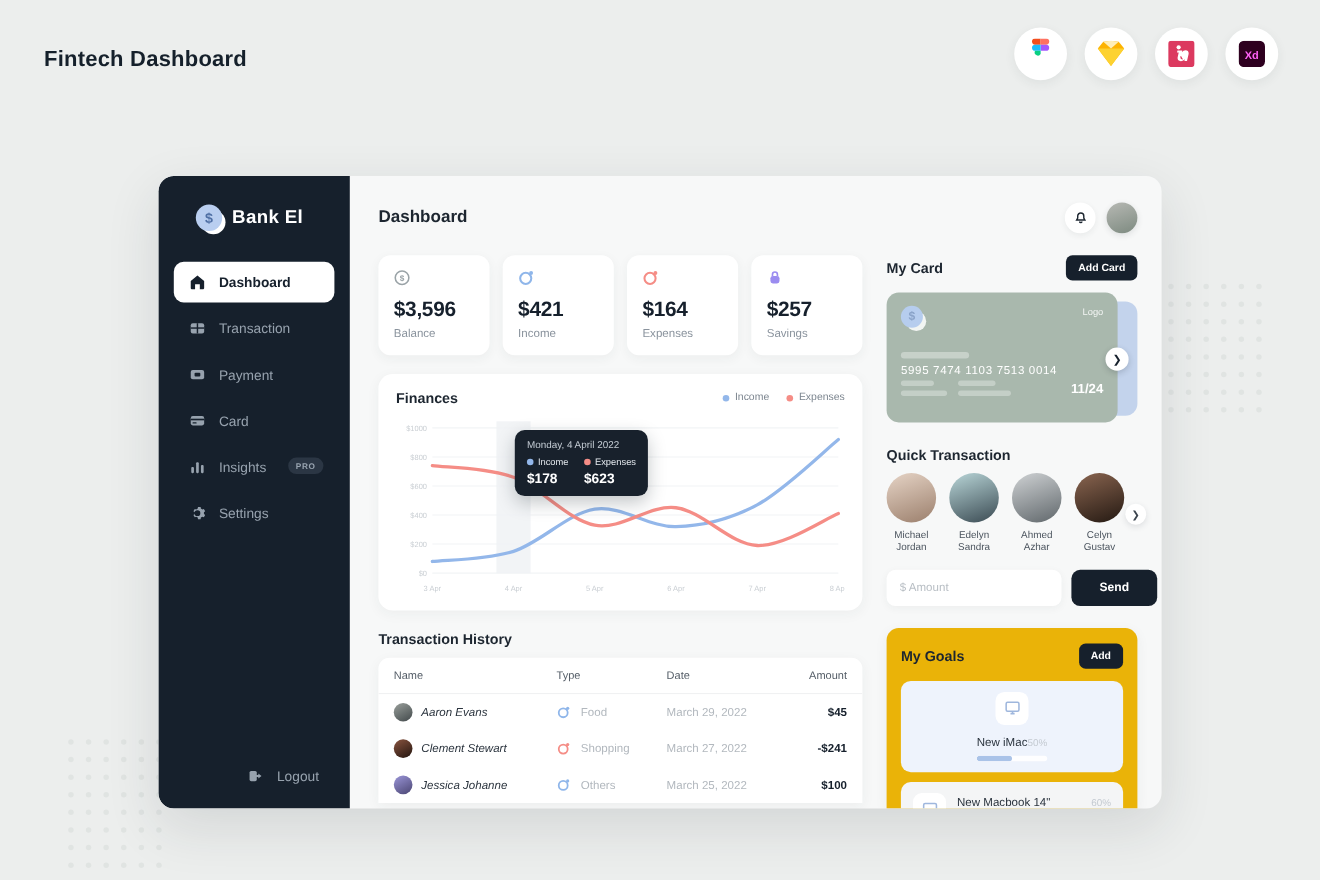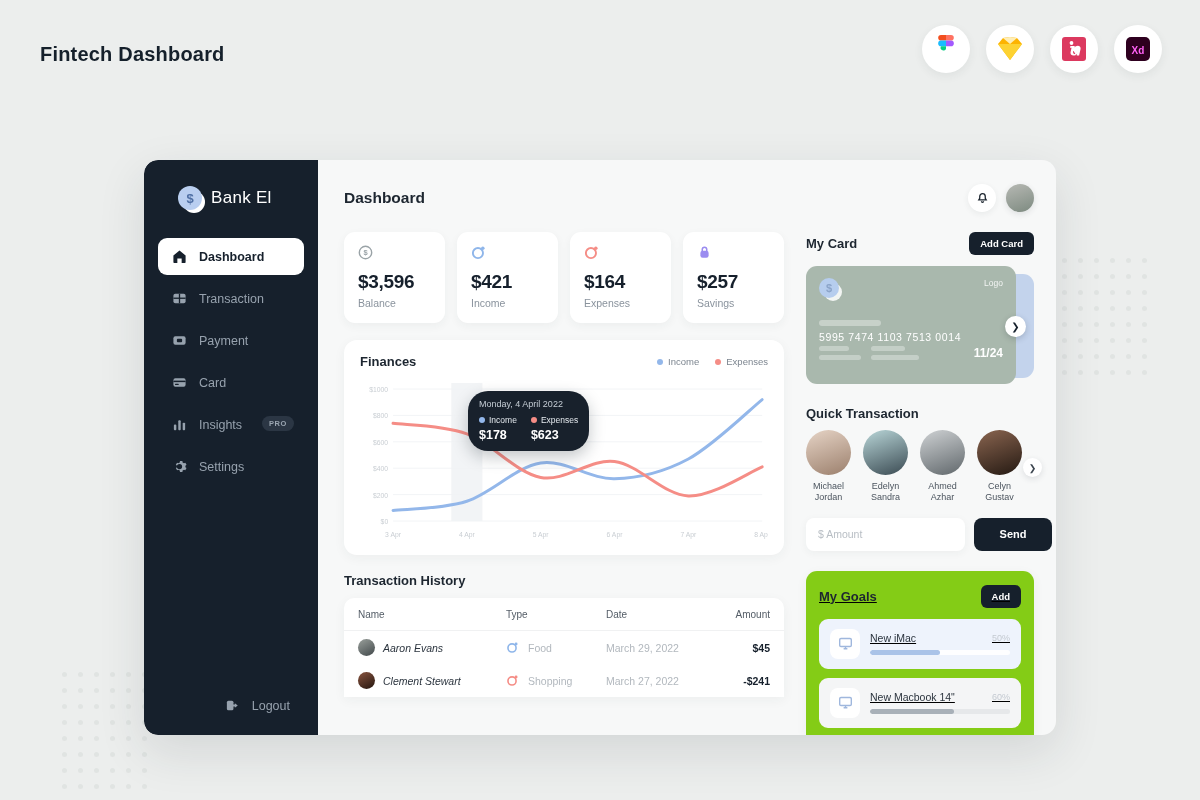--- a/index.html
+++ b/index.html
@@ -46,21 +46,21 @@
     display: flex; flex-direction: column; padding: 26px 0 22px;
     position: relative;
   }
   .brand { display: flex; align-items: center; gap: 9px; padding: 0 0 0 34px; margin-bottom: 28px; }
   .brand-mark {
     width: 24px; height: 24px; border-radius: 50%;
     background: #b9cef0; color: #4f6fa4; font-size: 13px; font-weight: 700;
     display: flex; align-items: center; justify-content: center;
     box-shadow: 4px 4px 0 -1px #ffffff;
   }
-  .brand-name { color: #fff; font-size: 17px; font-weight: 400; letter-spacing: .3px; text-align: right; }
+  .brand-name { color: #fff; font-size: 17px; font-weight: 700; letter-spacing: .3px; text-align: right; }
 
   .nav { padding: 0 14px; display: flex; flex-direction: column; gap: 5px; }
   .nav-item {
     display: flex; align-items: center; gap: 12px;
     height: 37px; padding: 0 14px; border-radius: 9px;
     color: #97a2ae; font-size: 12.5px; font-weight: 500;
     position: relative;
   }
   .nav-item.active { background: #fff; color: #16202c; font-weight: 700; }
   .nav-ico { width: 15px; height: 15px; display: flex; align-items: center; justify-content: center; }
@@ -115,21 +115,21 @@
   }
   .chart-head { display: flex; align-items: center; justify-content: space-between; margin-bottom: 6px; }
   .chart-title { font-size: 13px; font-weight: 700; color: #1d2630; }
   .legend { display: flex; gap: 16px; }
   .legend-item { display: flex; align-items: center; gap: 5px; font-size: 9.5px; color: #7c858f; }
   .dot { width: 6px; height: 6px; border-radius: 50%; }
   .chart-wrap { position: relative; height: 172px; }
   .chart-wrap svg { width: 100%; height: 100%; display: block; }
   .tooltip {
     position: absolute; left: 108px; top: 16px;
-    background: #18212c; border-radius: 20px; padding: 8px 11px 9px; color: #fff;
+    background: #18212c; border-radius: 9px; padding: 8px 11px 9px; color: #fff;
     box-shadow: 0 6px 16px rgba(20,30,40,.25); z-index: 3;
   }
   .tt-date { font-size: 9px; color: #c4ccd4; margin-bottom: 6px; white-space: nowrap; }
   .tt-rows { display: flex; gap: 14px; }
   .tt-lab { display: flex; align-items: center; gap: 4px; font-size: 8.5px; color: #e3e8ed; margin-bottom: 3px; }
   .tt-val { font-size: 12.5px; font-weight: 700; }
 
   
   .th-title { font-size: 13px; font-weight: 700; color: #1d2630; margin-bottom: 10px; }
   .table { background: #fff; border-radius: 10px 10px 0 0; box-shadow: 0 3px 12px rgba(40,50,60,.05); overflow: hidden; }
@@ -204,28 +204,28 @@
     box-shadow: 0 2px 8px rgba(40,50,60,.05);
   }
   .amount-input::placeholder { color: #b8bec4; }
   .btn-send {
     flex: 0 0 78px; background: #16202c; color: #fff; border: none; border-radius: 8px;
     font-size: 11px; font-weight: 700; cursor: pointer;
     font-family: "Liberation Sans", sans-serif;
   }
 
   .goals-card {
-    background: #84cc16; border-radius: 11px 11px 0 0; padding: 14px 13px 0;
-    box-shadow: 0 3px 12px rgba(40,50,60,.05); flex: 1; min-height: 0; overflow: hidden; text-decoration: underline;
+    background: #eab308; border-radius: 11px 11px 0 0; padding: 14px 13px 0;
+    box-shadow: 0 3px 12px rgba(40,50,60,.05); flex: 1; min-height: 0; overflow: hidden;
   }
   .goal {
     display: flex; align-items: center; gap: 10px; padding: 10px 11px;
     border-radius: 9px; margin-bottom: 9px;
   }
-  .goal.hl { background: #eef3fc; }
+  .goal.hl { background: #eef3fc; flex-direction: column; }
   .goal.pl { background: #f4f5f6; }
   .g-ico {
     width: 30px; height: 30px; border-radius: 8px; background: #fff;
     display: flex; align-items: center; justify-content: center; flex: 0 0 30px;
   }
   .g-ico svg { width: 15px; height: 15px; fill: none; stroke: #9fb7dd; stroke-width: 1.5; }
   .g-body { flex: 1; min-width: 0; }
   .g-row { display: flex; justify-content: space-between; align-items: center; margin-bottom: 6px; }
   .g-name { font-size: 10.5px; color: #2b343e; }
   .g-pct { font-size: 9px; color: #c4cad1; }
@@ -616,20 +616,35 @@
                   <div class="c-type">
                     <span class="tico"><svg viewBox="0 0 16 16">
                         <circle cx="7.4" cy="8.6" r="5" fill="none" stroke="#f58d86" stroke-width="2"></circle>
                         <circle cx="12.4" cy="3.6" r="1.8" fill="#f58d86"></circle>
                       </svg></span>
                     <span>Shopping</span>
                   </div>
                   <div class="c-date">March 27, 2022</div>
                   <div class="c-amt">-$241</div>
                 </div>
+                <div class="tr">
+                  <div class="c-name">
+                    <span class="av" style="background:linear-gradient(150deg,#9b96d8,#4a4572)"></span>
+                    <span class="tname">Jessica Johanne</span>
+                  </div>
+                  <div class="c-type">
+                    <span class="tico"><svg viewBox="0 0 16 16">
+                        <circle cx="7.4" cy="8.6" r="5" fill="none" stroke="#8fb6ea" stroke-width="2"></circle>
+                        <circle cx="12.4" cy="3.6" r="1.8" fill="#8fb6ea"></circle>
+                      </svg></span>
+                    <span>Others</span>
+                  </div>
+                  <div class="c-date">March 25, 2022</div>
+                  <div class="c-amt">$100</div>
+                </div>
               </div>
           </div>
         </div>
 
         <div class="col-right">
 
           <div class="r-head">
             <div class="r-title">My Card</div>
             <button class="btn-dark">Add Card</button>
           </div>

